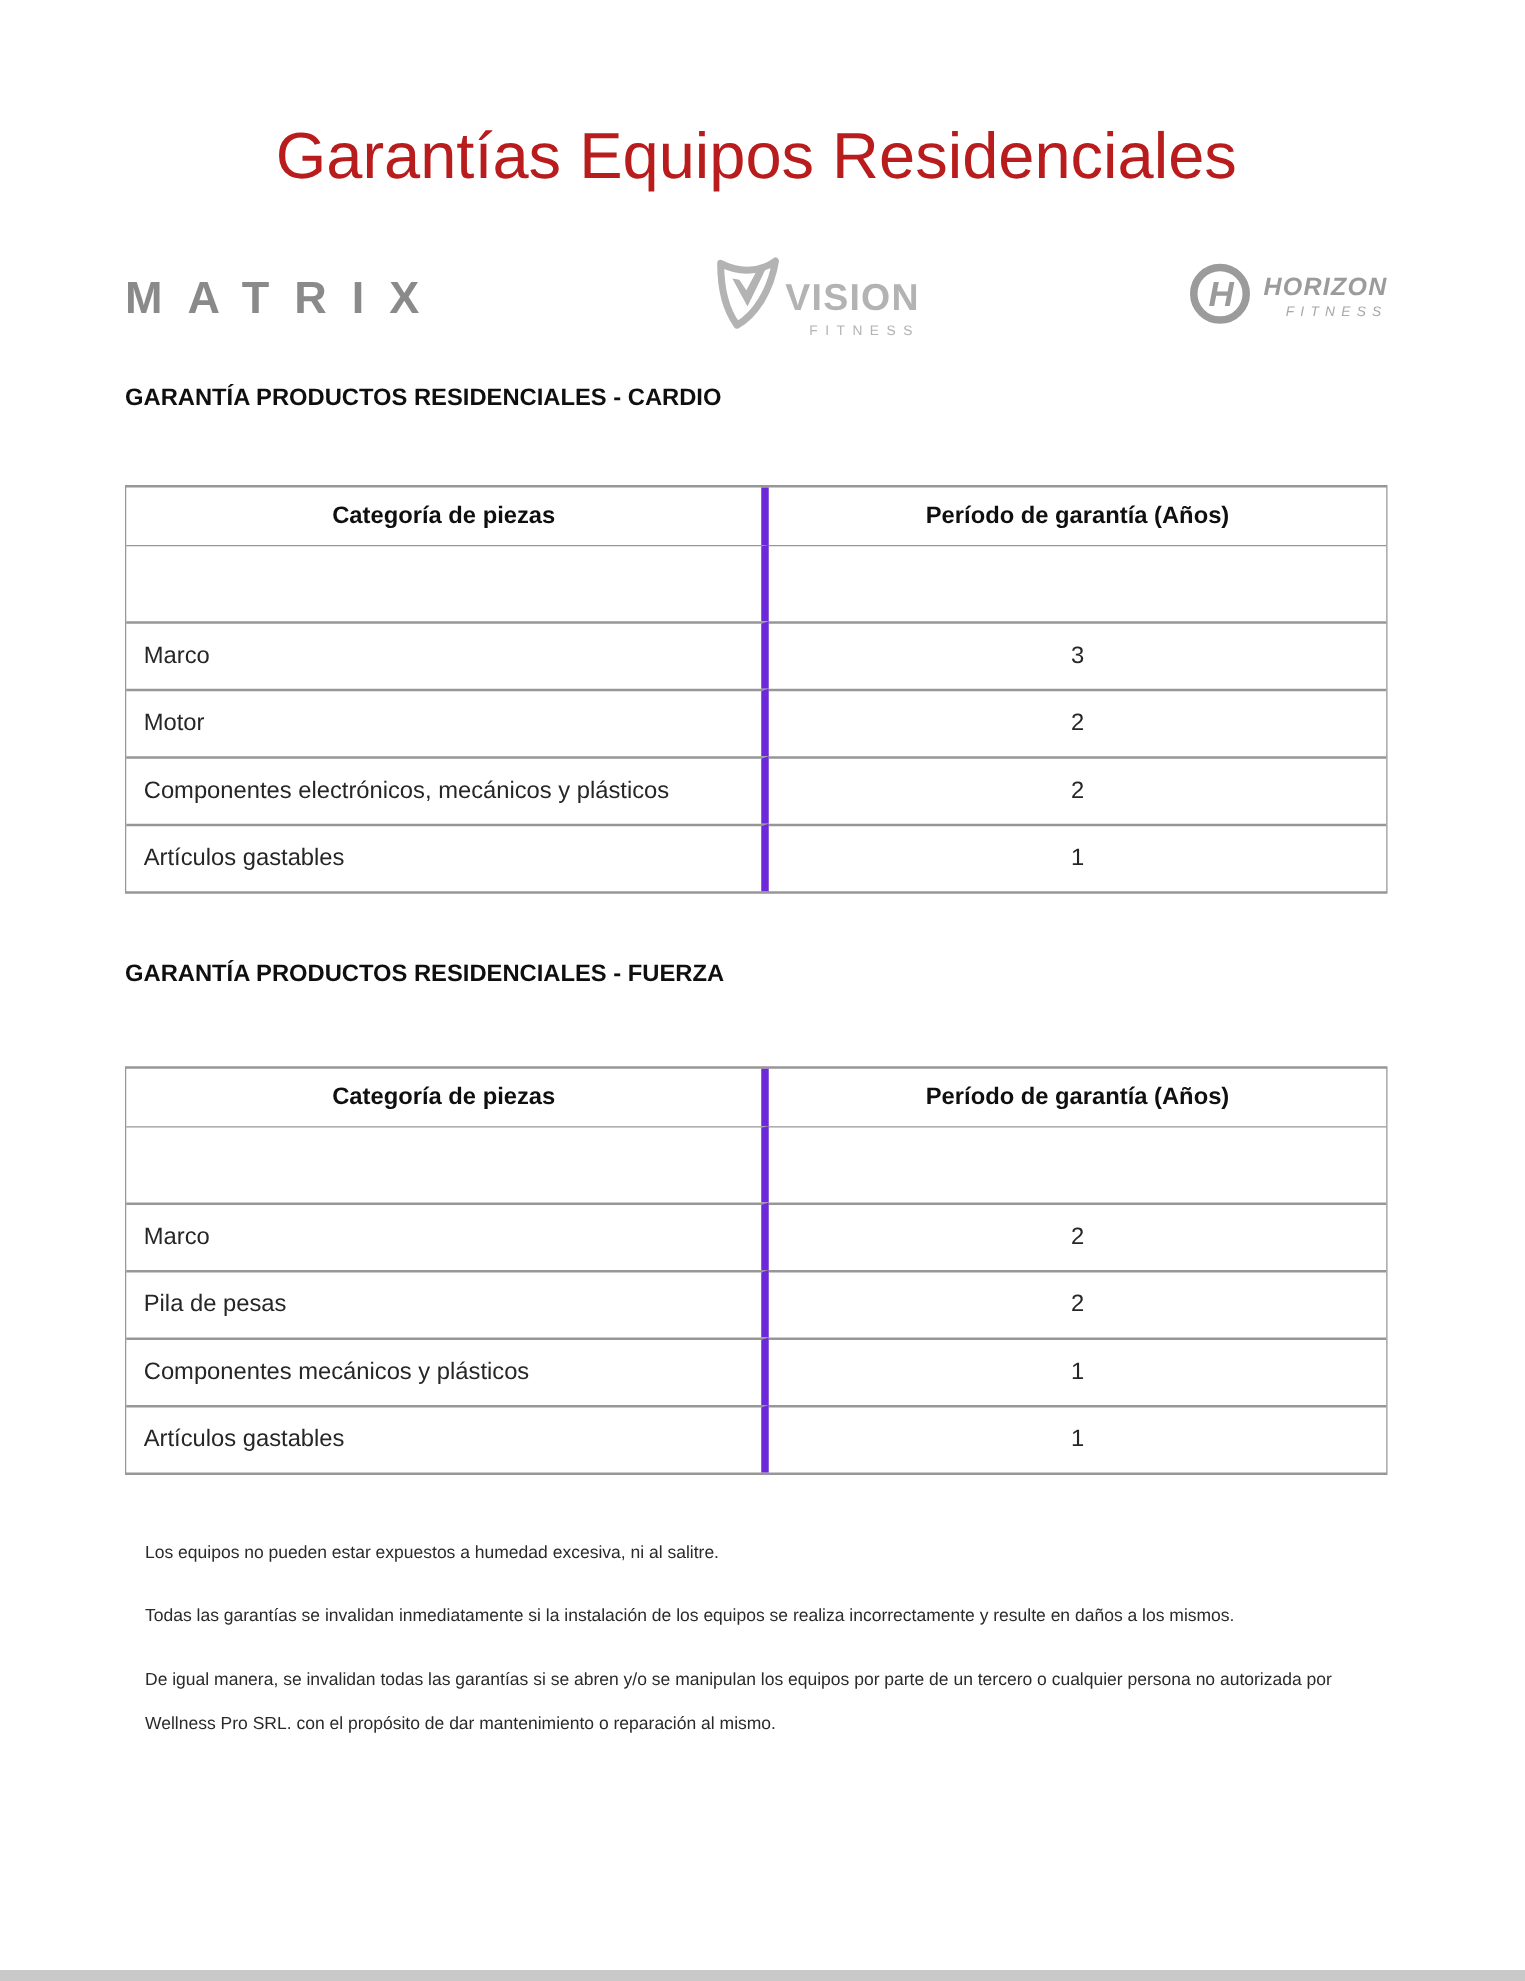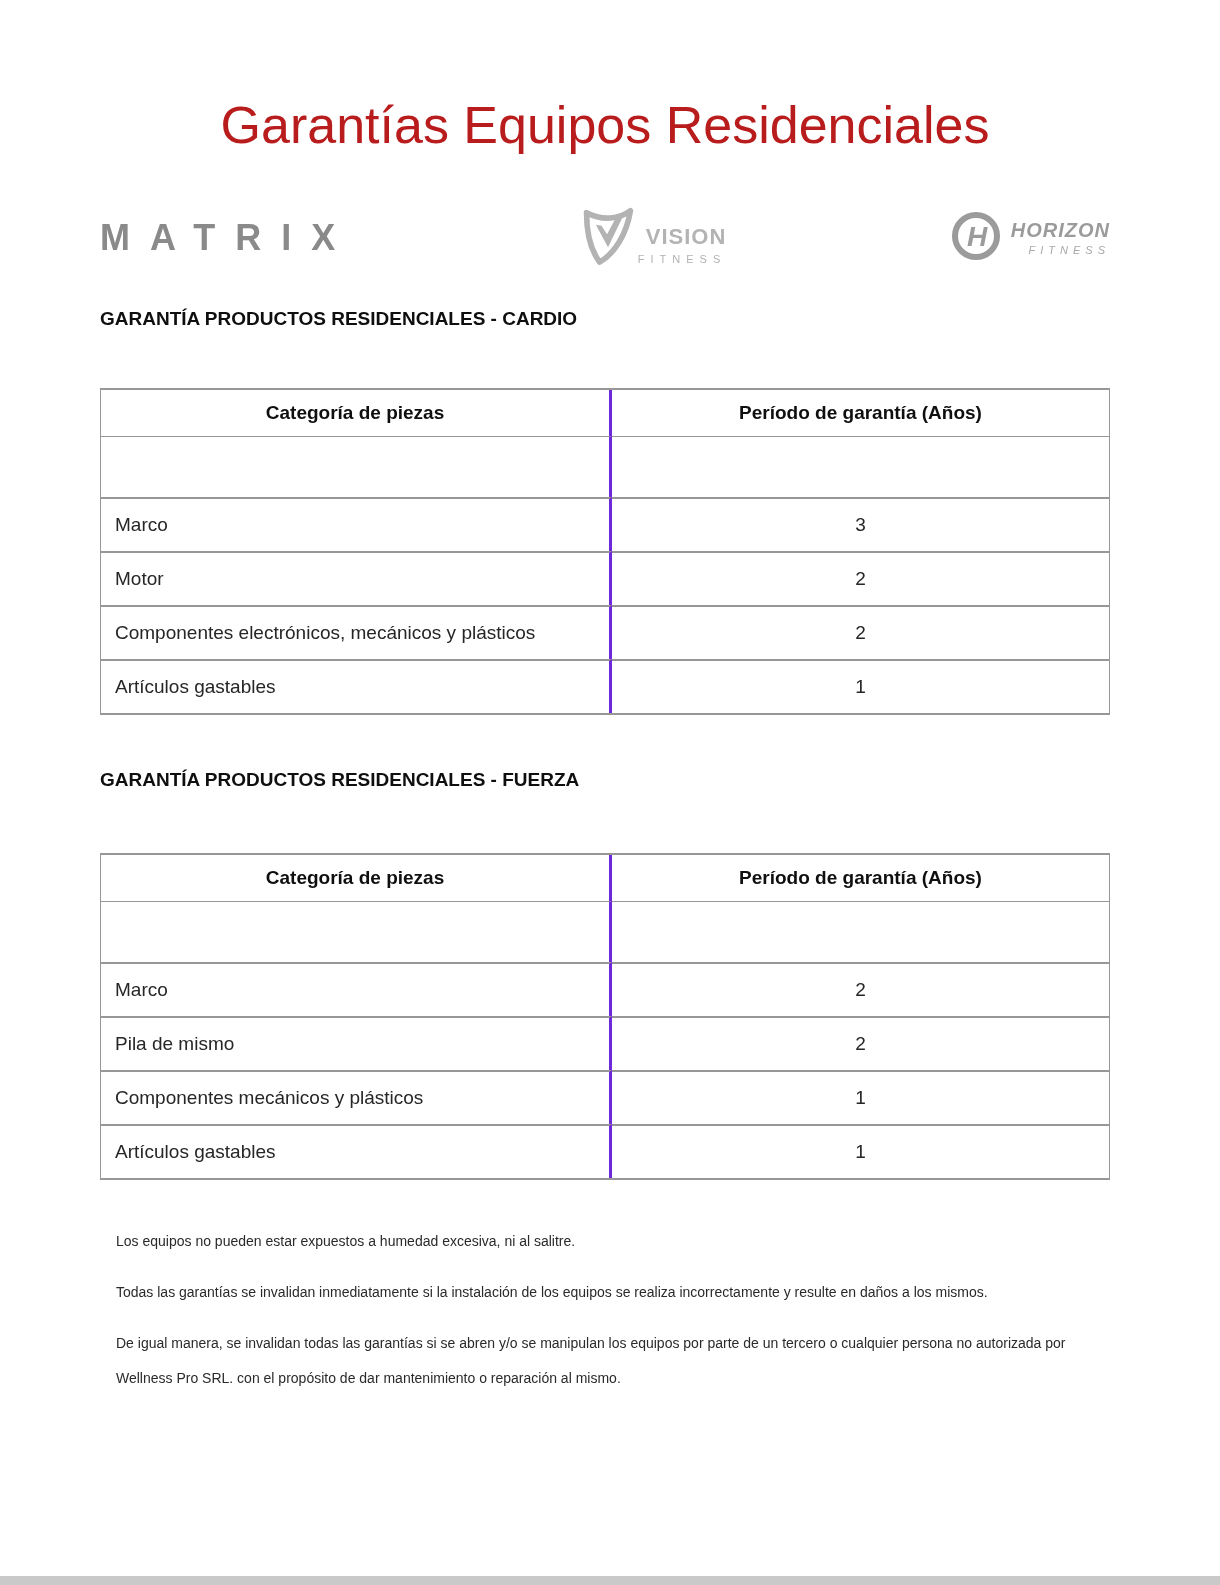--- a/index.html
+++ b/index.html
@@ -26,21 +26,21 @@
     display:flex; justify-content:space-between; align-items:center;
     margin-top:40px; height:84px;
   }
   .logo { display:flex; align-items:center; }
   .matrix-text {
     font-size:36px; font-weight:600; letter-spacing:20px;
     color:#8a8a8a; line-height:1; white-space:nowrap;
   }
   .vision { align-items:flex-start; }
   .vision-txt { display:flex; flex-direction:column; align-items:flex-end; margin-left:2px; margin-top:20px; }
-  .vision-name { font-size:22px; font-weight:700; letter-spacing:1px; color:#b3b3b3; line-height:1; }
+  .vision-name { font-size:30px; font-weight:700; letter-spacing:1px; color:#b3b3b3; line-height:1; }
   .vision-sub  { font-size:11px; letter-spacing:6px; color:#b3b3b3; margin-top:5px; }
   .horizon-txt { display:flex; flex-direction:column; align-items:flex-end; margin-left:10px; }
   .horizon-name { font-size:20px; font-weight:700; font-style:italic; color:#9b9b9b; line-height:1; letter-spacing:1px; }
   .horizon-sub  { font-size:11px; font-style:italic; letter-spacing:5px; color:#a8a8a8; margin-top:4px; }
 
   
   .section-heading { margin:0; font-size:19px; font-weight:700; color:#0f0f0f; line-height:22px; }
   .sec1 .section-heading { margin-top:28px; }
   .sec2 .section-heading { margin-top:54px; }
   .sec1 .warranty { margin-top:58px; }
@@ -52,21 +52,21 @@
     border:1px solid #979797;
     border-top-width:2px; border-bottom-width:2px;
     font-size:19px; color:#262626;
   }
   .warranty th, .warranty td { padding:0; vertical-align:middle; }
   .warranty thead th {
     height:46px; font-size:19px; font-weight:700; color:#0f0f0f;
     text-align:center;
   }
   .warranty thead th:first-child,
-  .warranty td.cell-category { border-right:3px solid #6d28d9; }
+  .warranty td.cell-category { border-right:6px solid #6d28d9; }
   .warranty thead th:first-child { width:508px; }
   .warranty tr.row-empty td { height:60px; border-top:1px solid #979797; }
   .warranty tr.row-data td  { height:52px; border-top:2px solid #979797; }
   .warranty td.cell-category { text-align:left; padding-left:14px; }
   .warranty td.cell-period   { text-align:center; }
 
   
   .notes { margin-top:44px; font-size:14px; color:#2a2a2a; }
   .notes p { margin:16px; line-height:35px; }
 
@@ -164,21 +164,21 @@
         <tbody>
             <tr class="row-empty">
               <td class="cell-category"></td>
               <td class="cell-period"></td>
             </tr>
             <tr class="row-data">
               <td class="cell-category">Marco</td>
               <td class="cell-period">2</td>
             </tr>
             <tr class="row-data">
-              <td class="cell-category">Pila de mismo</td>
+              <td class="cell-category">Pila de pesas</td>
               <td class="cell-period">2</td>
             </tr>
             <tr class="row-data">
               <td class="cell-category">Componentes mecánicos y plásticos</td>
               <td class="cell-period">1</td>
             </tr>
             <tr class="row-data">
               <td class="cell-category">Artículos gastables</td>
               <td class="cell-period">1</td>
             </tr>

